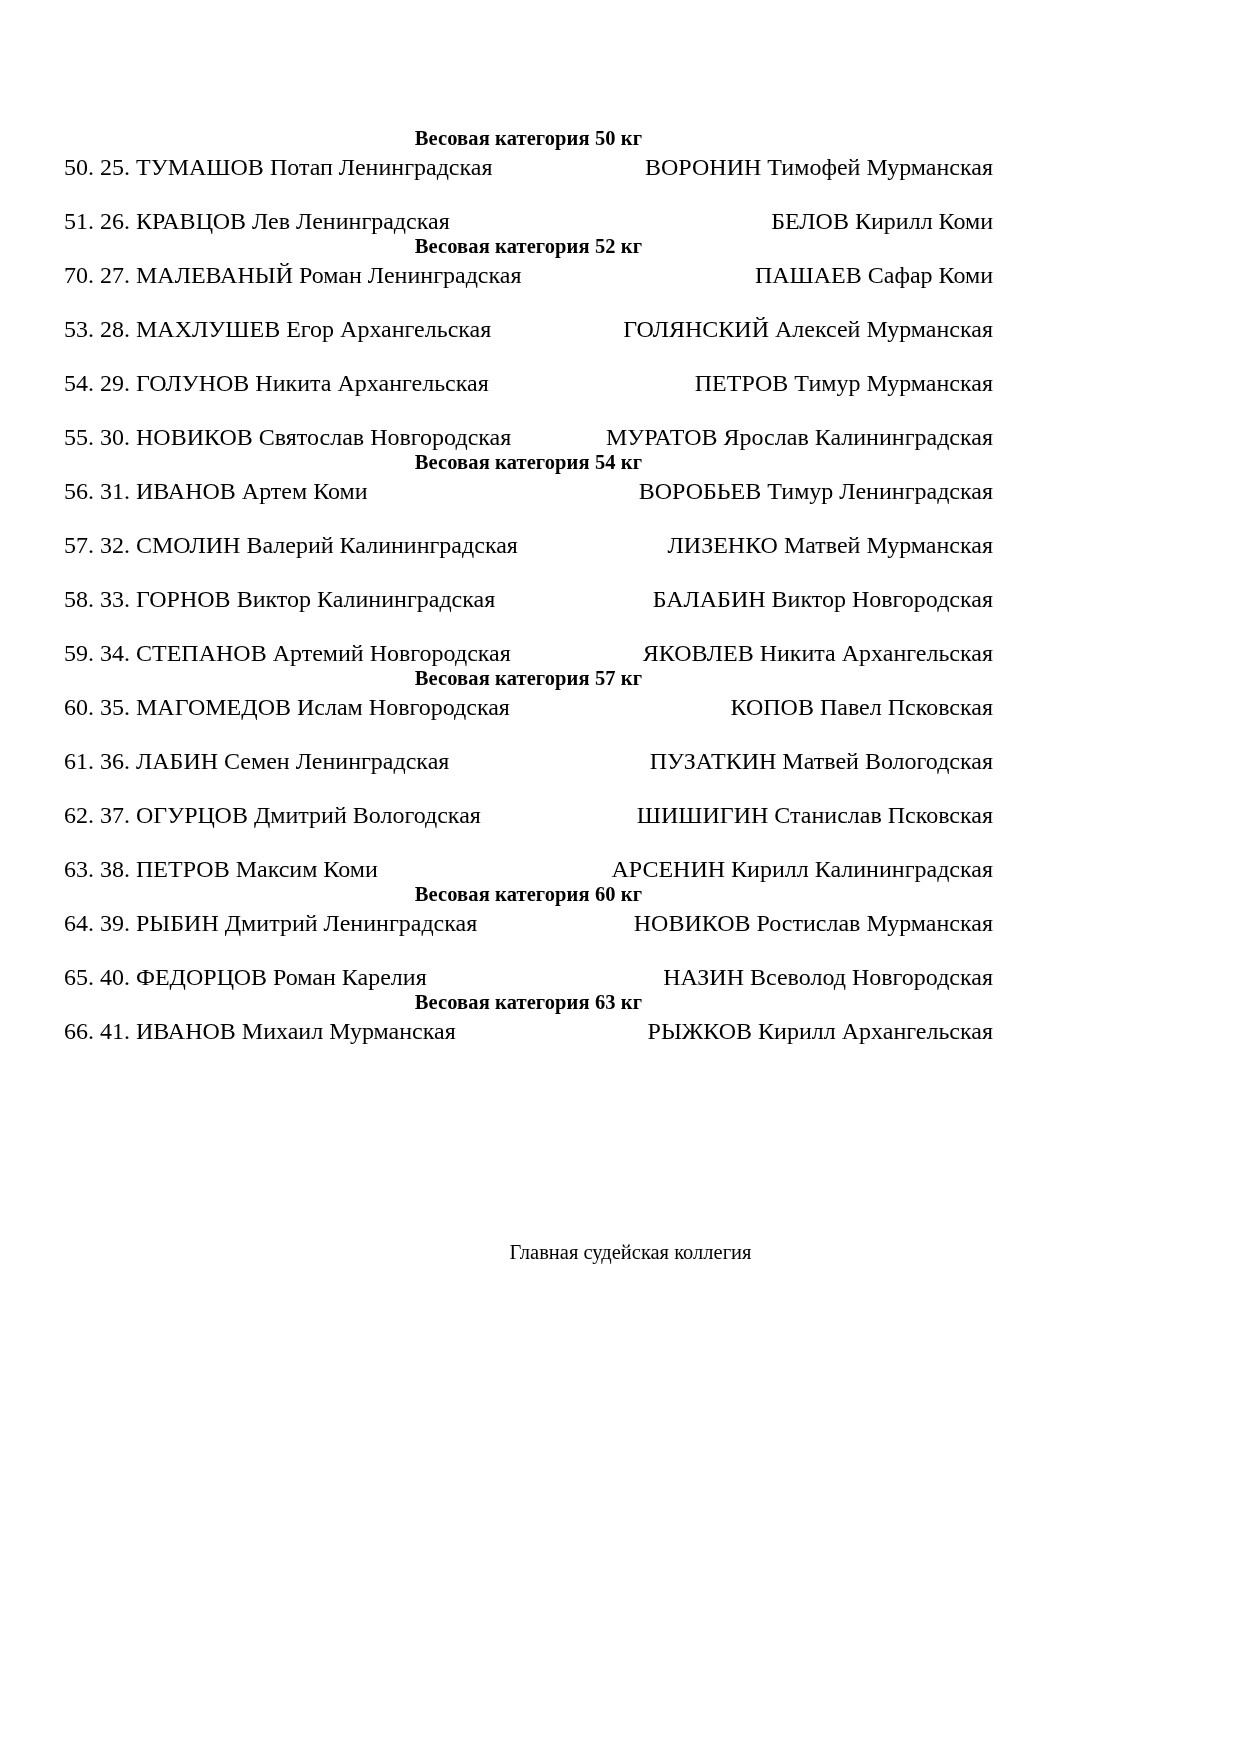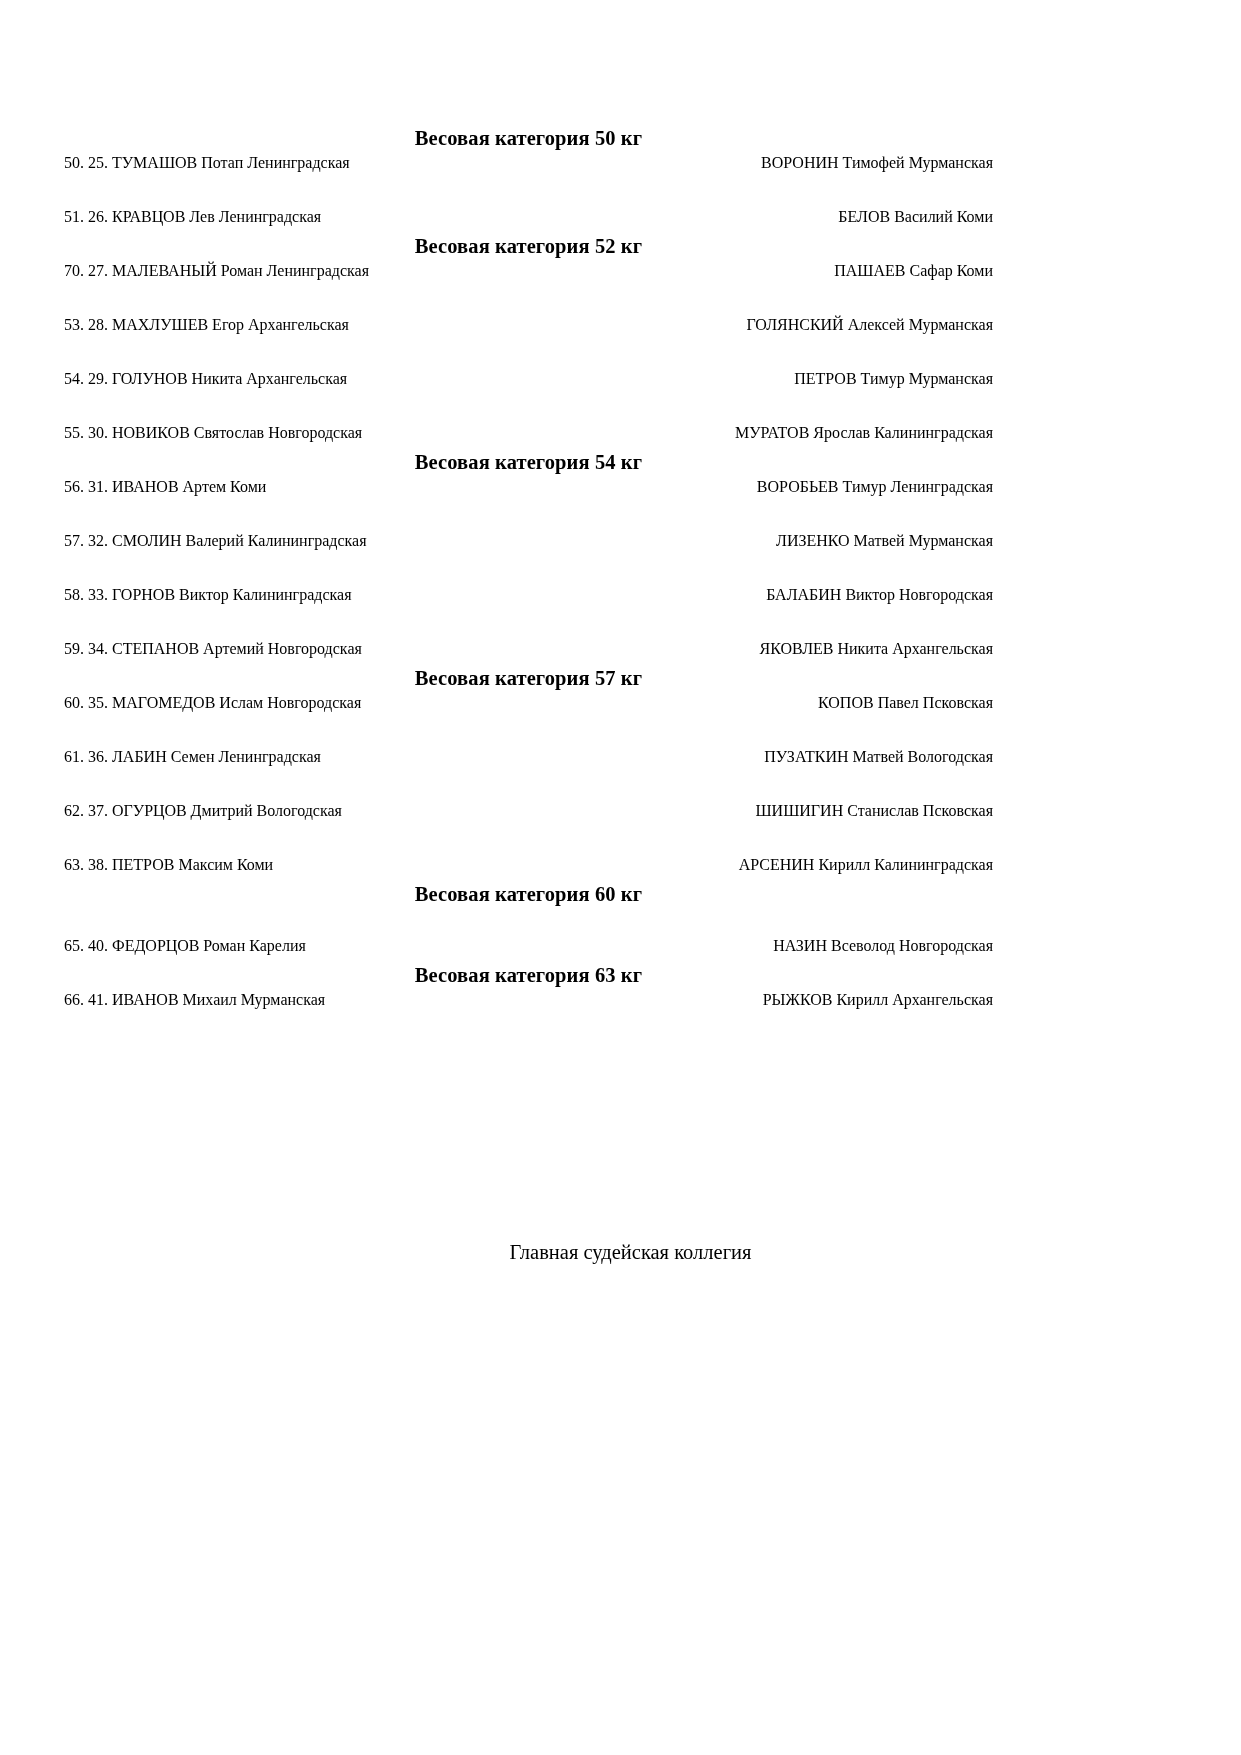--- a/index.html
+++ b/index.html
@@ -42,21 +42,21 @@
     letter-spacing: 0.1px;
     margin: 0;
     padding: 0;
     white-space: nowrap;
   }
 
   
   .bout {
     display: block;
     position: relative;
-    font-size: 16px;
+    font-size: 24px;
     line-height: 1.32;
     margin: 0;
     padding: 0;
     height: 27px;
   }
   .bout .left {
     position: absolute;
     left: 0;
     top: 0;
     white-space: nowrap;
@@ -94,21 +94,21 @@
 <div class="page">
   <div class="content" id="content">
       <div class="cat-header">Весовая категория 50 кг</div>
       <div class="bout">
         <span class="left">50. 25. ТУМАШОВ Потап Ленинградская</span>
         <span class="right">ВОРОНИН Тимофей Мурманская</span>
       </div>
       <div class="gap">&nbsp;</div>
       <div class="bout">
         <span class="left">51. 26. КРАВЦОВ Лев Ленинградская</span>
-        <span class="right">БЕЛОВ Василий Коми</span>
+        <span class="right">БЕЛОВ Кирилл Коми</span>
       </div>
       <div class="cat-header">Весовая категория 52 кг</div>
       <div class="bout">
         <span class="left">70. 27. МАЛЕВАНЫЙ Роман Ленинградская</span>
         <span class="right">ПАШАЕВ Сафар Коми</span>
       </div>
       <div class="gap">&nbsp;</div>
       <div class="bout">
         <span class="left">53. 28. МАХЛУШЕВ Егор Архангельская</span>
         <span class="right">ГОЛЯНСКИЙ Алексей Мурманская</span>
@@ -157,20 +157,24 @@
       <div class="bout">
         <span class="left">62. 37. ОГУРЦОВ Дмитрий Вологодская</span>
         <span class="right">ШИШИГИН Станислав Псковская</span>
       </div>
       <div class="gap">&nbsp;</div>
       <div class="bout">
         <span class="left">63. 38. ПЕТРОВ Максим Коми</span>
         <span class="right">АРСЕНИН Кирилл Калининградская</span>
       </div>
       <div class="cat-header">Весовая категория 60 кг</div>
+      <div class="bout">
+        <span class="left">64. 39. РЫБИН Дмитрий Ленинградская</span>
+        <span class="right">НОВИКОВ Ростислав Мурманская</span>
+      </div>
       <div class="gap">&nbsp;</div>
       <div class="bout">
         <span class="left">65. 40. ФЕДОРЦОВ Роман Карелия</span>
         <span class="right">НАЗИН Всеволод Новгородская</span>
       </div>
       <div class="cat-header">Весовая категория 63 кг</div>
       <div class="bout">
         <span class="left">66. 41. ИВАНОВ Михаил Мурманская</span>
         <span class="right">РЫЖКОВ Кирилл Архангельская</span>
       </div>

